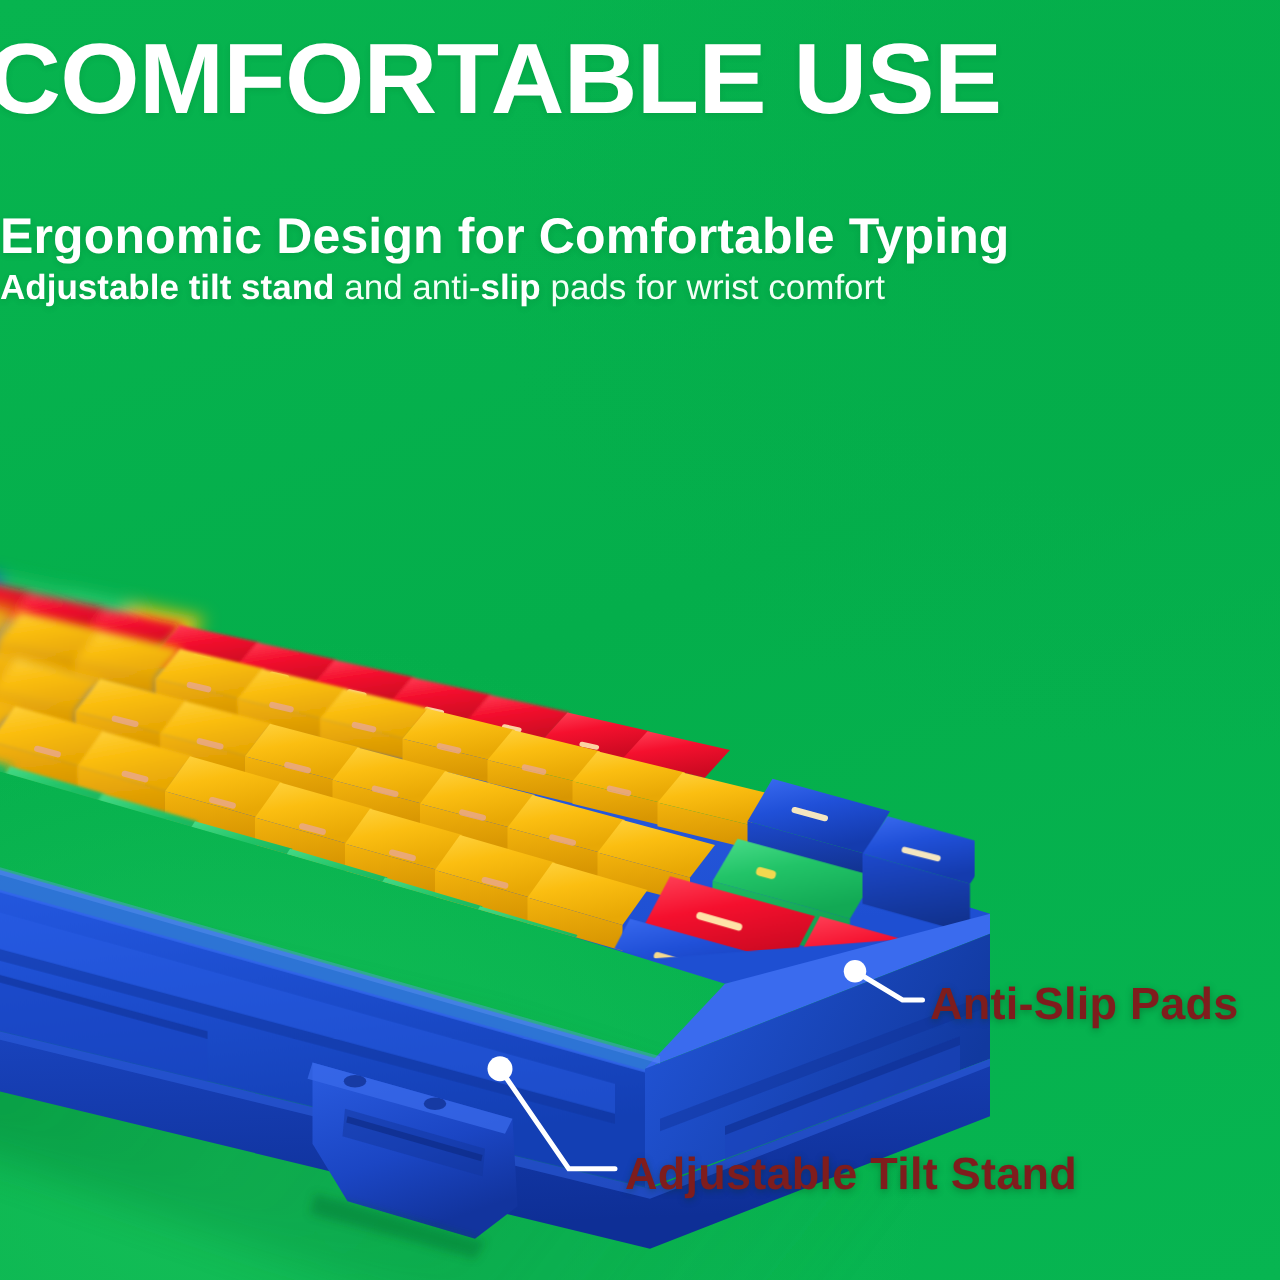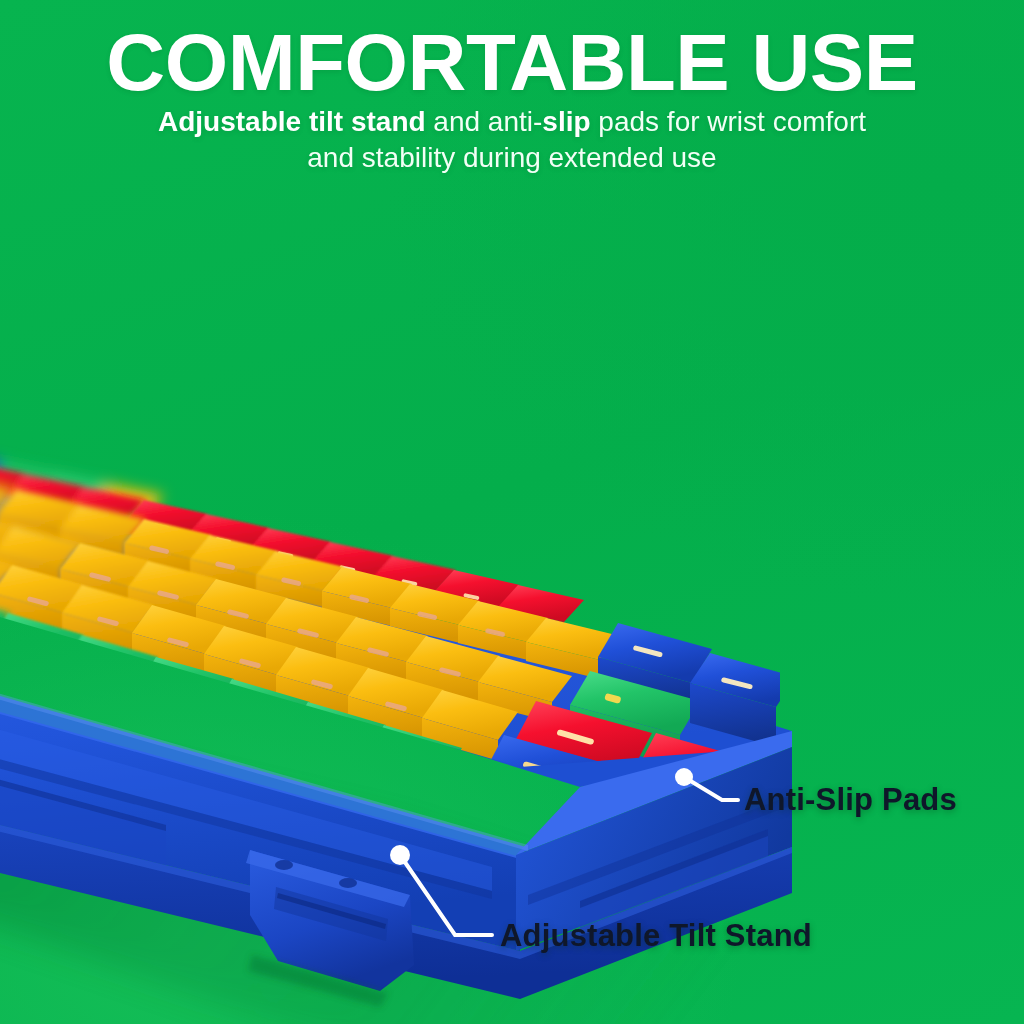--- a/index.html
+++ b/index.html
@@ -16,21 +16,21 @@
     position:absolute; inset:0;
     background:
       radial-gradient(ellipse 900px 700px at 18% 92%, #14BE57 0%, rgba(20,190,87,0) 62%),
       radial-gradient(ellipse 800px 600px at 92% 18%, #04AD4A 0%, rgba(4,173,74,0) 70%),
       linear-gradient(160deg, #07B44F 0%, #04AE4B 48%, #07B551 100%);
   }
 
   
   #textblock {
     position:absolute; left:0; right:0; top:0;
-    text-align:center;
+    text-align:left;
     z-index: 40;
   }
   #headline {
     margin-top:22px;
     color:#FFFFFF;
     font-size:80px;
     line-height:82px;
     font-weight:bold;
     letter-spacing:-0.5px;
     transform: scaleX(1.02);
@@ -62,22 +62,22 @@
     left:-120px; top:395px;
     width:1160px; height:640px;
     z-index: 10;
   }
   #scene svg { display:block; width:100%; height:100%; }
 
   
   .callout {
     position:absolute;
     z-index:60;
-    color:#0f172a;
-    font-size:31px;
+    color:#7f1d1d;
+    font-size:36px;
     font-weight:bold;
     letter-spacing:0.2px;
     white-space:nowrap;
     text-shadow: 0 2px 6px rgba(0,50,18,.35);
   }
   #callout-pads-label { left:744px; top:782px; }
   #callout-tilt-label { left:500px; top:918px; }
 
   #leaders { position:absolute; inset:0; z-index:55; pointer-events:none; }
 </style>
@@ -454,23 +454,23 @@
     <ellipse cx="468" cy="488" rx="9" ry="5" fill="#0E2E8E" opacity="0.75"></ellipse>
 
     <path d="M 372,560 L 508,598 L 500,612 L 368,576 Z" fill="rgba(2,100,44,0.35)" filter="url(#dofMid)"></path>
   </g>
 
 </svg>
 </div>
 
 <div id="textblock">
   <div id="headline">COMFORTABLE USE</div>
+  <div id="subtitle">Ergonomic Design for Comfortable Typing</div>
   <div id="desc">
     <span><b>Adjustable tilt stand</b><span> and anti-</span><b>slip</b><span> pads for wrist comfort</span></span><br>
-    <span>and stability during extended use</span>
   </div>
 </div>
 
 <svg id="leaders" width="1024" height="1024" viewBox="0 0 1024 1024">
   <g stroke="#FFFFFF" stroke-width="4" fill="none" stroke-linecap="round">
     <path id="leader-pads-path" d="M 684,777 L 722,800 L 738,800"></path>
   </g>
   <circle id="leader-pads-dot" r="9" fill="#FFFFFF" cx="684" cy="777"></circle>
 
   <g stroke="#FFFFFF" stroke-width="4" fill="none" stroke-linecap="round">

